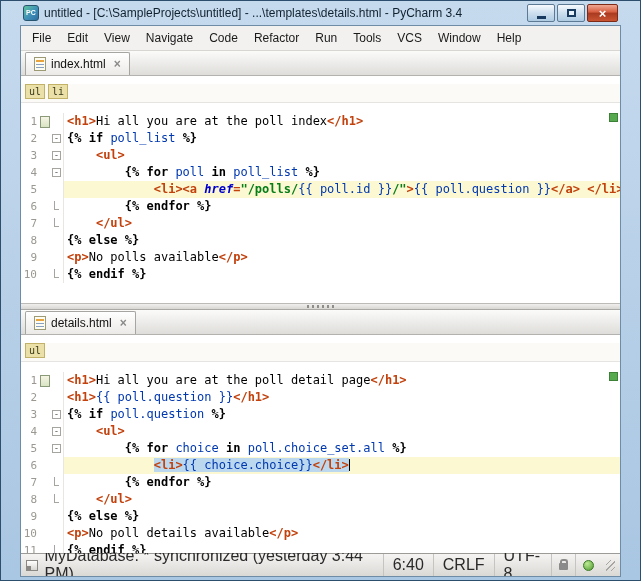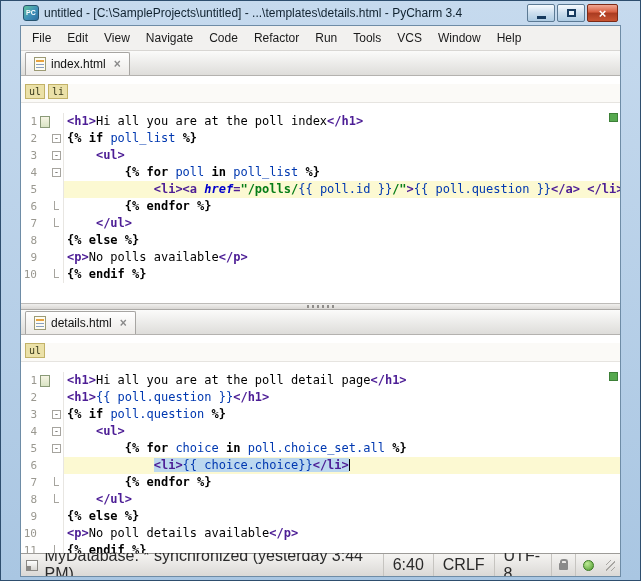--- a/index.html
+++ b/index.html
@@ -68,21 +68,21 @@
   .gicon { width:14px; position:relative; }
   .gicon.file-mark::before { content:""; position:absolute; left:3px; top:3px; width:8px; height:10px;
            background:linear-gradient(#F6F4E4,#D9E4C4); border:1px solid #8A9A78; }
   .fold { width:12px; position:relative; }
   .fbox { position:absolute; left:1px; top:4px; width:9px; height:9px; border:1px solid #A6A49E;
           background:#fff; color:#55534E; font:9px/7px "DejaVu Sans Mono",monospace; text-align:center; }
   .fend { position:absolute; left:3px; top:3px; width:5px; height:9px;
           border-left:1px solid #A6A49E; border-bottom:1px solid #A6A49E; }
   .code { padding-left:3px; }
 
-  .tag  { color:#4c1d95; font-weight:bold; }
+  .tag  { color:#c2410c; font-weight:bold; }
   .kw   { color:#000000; font-weight:bold; }
   .br   { color:#000000; font-weight:bold; }
   .var  { color:#0038B0; }
   .attr { color:#0000CC; font-weight:bold;font-style:italic; }
   .str  { color:#067D17; font-weight:bold; }
   .txt  { color:#000000; }
   .sel  { background:#BCD8EF; }
   .caret{ display:inline-block; width:1px; height:12px; background:#000; vertical-align:-2px; }
 
   .indicator { position:absolute; top:2px; right:2px; width:9px; height:9px;

